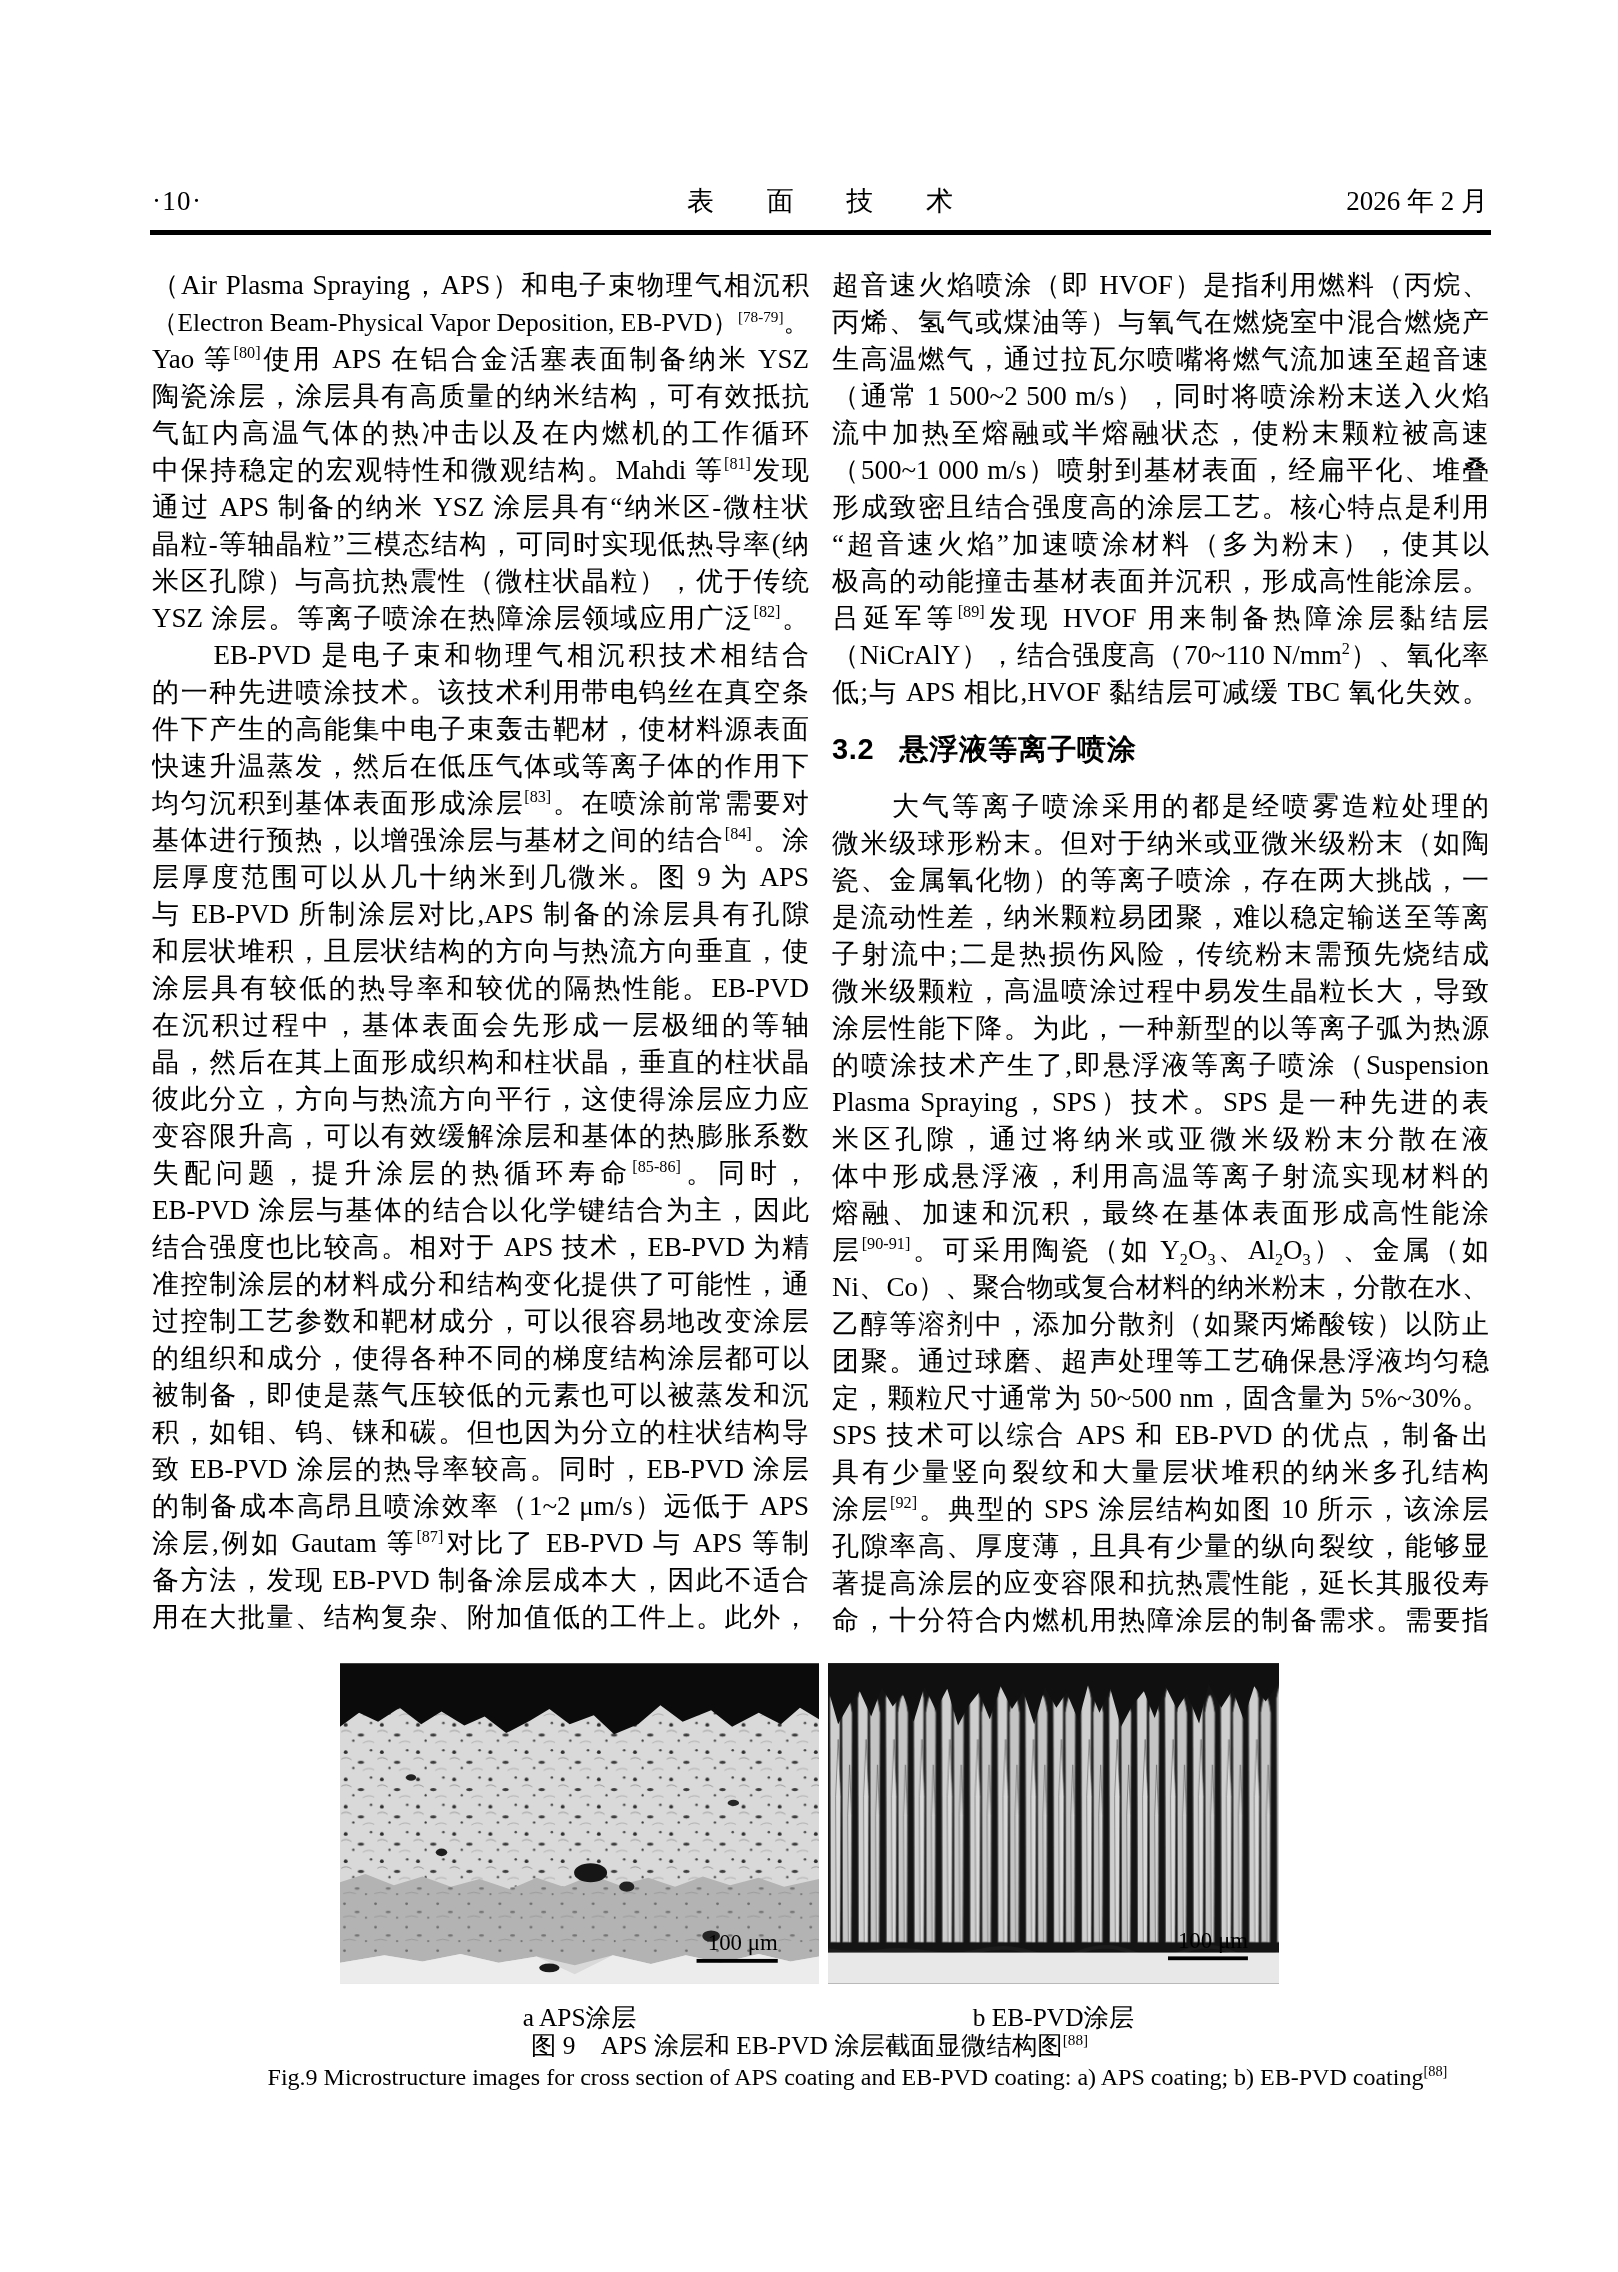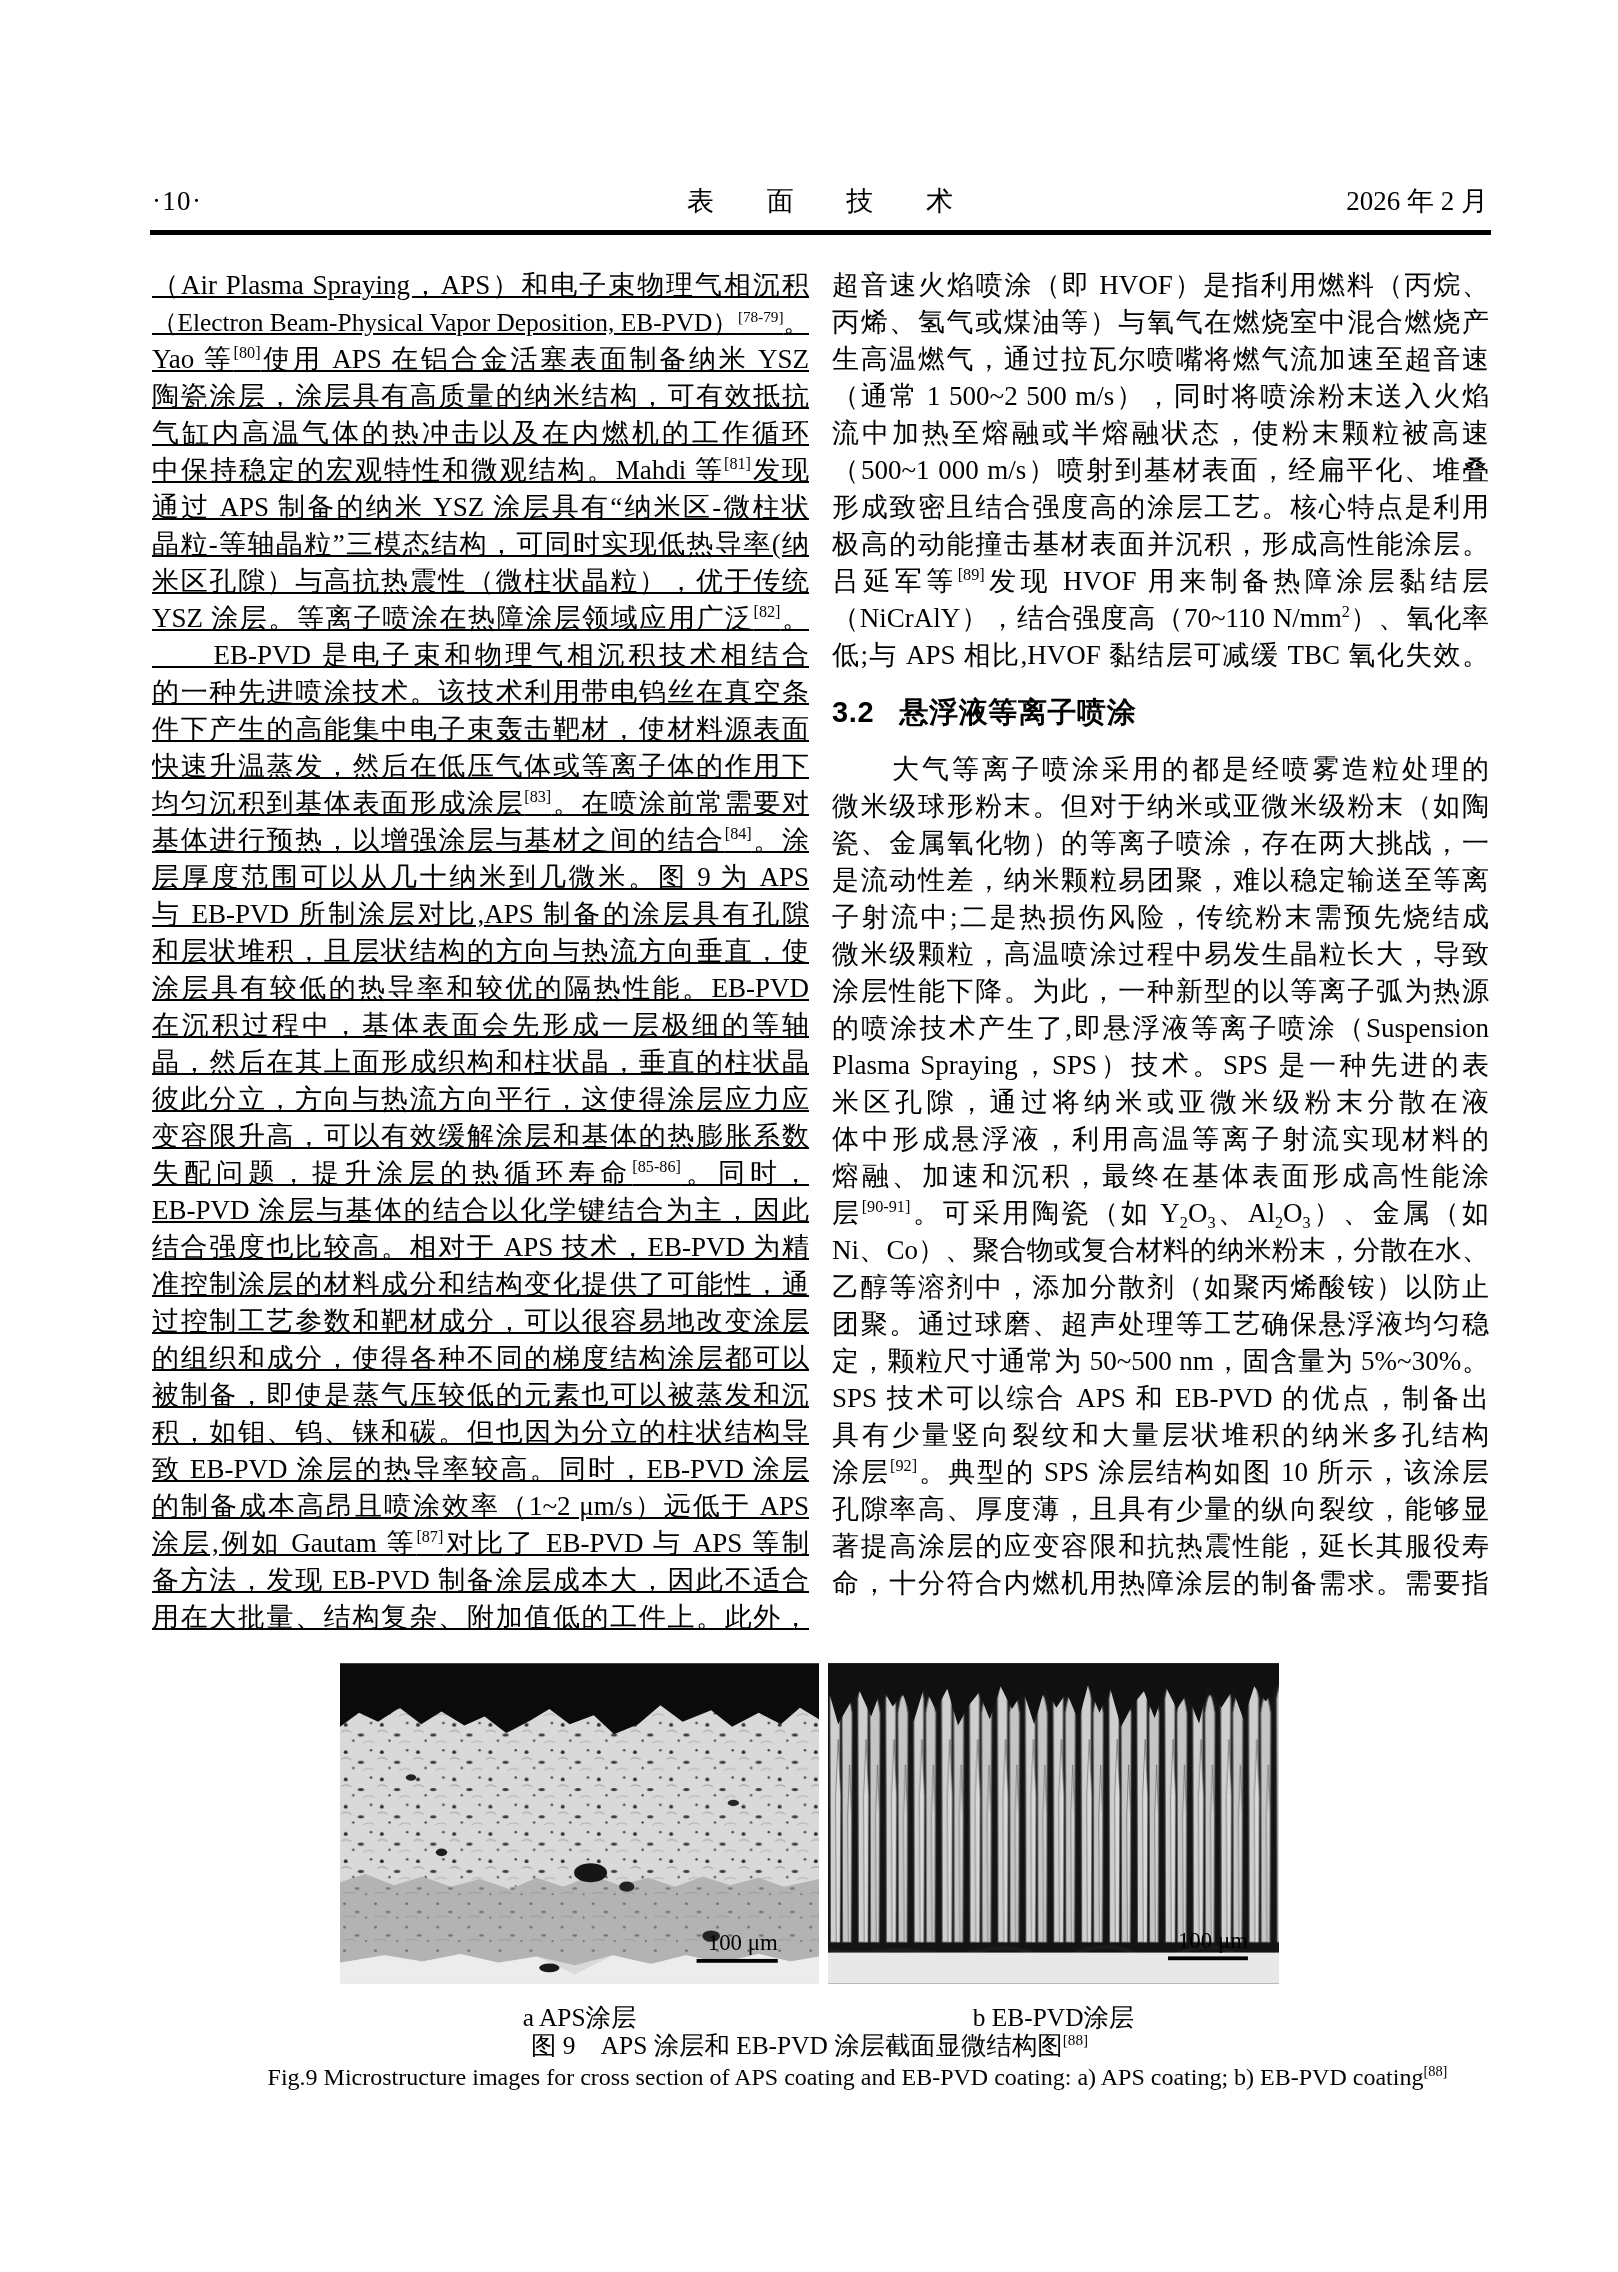--- a/index.html
+++ b/index.html
@@ -10,21 +10,21 @@
   
   .hdr{position:absolute;left:152px;top:183px;width:1336px;display:flex;
        align-items:baseline;font-size:27px;}
   .hdr-page{width:267px;text-align:left;letter-spacing:1.3px;}
   .hdr-journal{flex:1;text-align:center;letter-spacing:0.85em;text-indent:0.85em;font-family:Liberation Serif, serif;}
   .hdr-date{width:267px;text-align:right;}
   .hdr-rule{position:absolute;left:150px;top:230px;width:1341px;height:5.1px;background:#000;}
 
   
   .col{position:absolute;top:267px;width:657px;}
-  .col-left{left:152px;text-decoration:underline;}
+  .col-left{left:152px;}
   .col-right{left:832px;}
   .tline{height:37px;line-height:37px;font-size:27px;
          text-align:justify;text-align-last:justify;overflow:hidden;}
   sup{font-size:0.60em;line-height:0;vertical-align:super;}
   sub{font-size:0.60em;line-height:0;vertical-align:sub;}
 
   .section-heading{height:77px;display:flex;align-items:center;
        font-family:"Liberation Sans","DejaVu Sans",sans-serif;
        font-weight:bold;font-size:29px;letter-spacing:0.6px;}
   .section-heading .sh-num{margin-right:25.4px;}
@@ -94,20 +94,21 @@
 
   <div class="col col-right">
     <div>
         <div class="tline">超音速火焰喷涂（即 HVOF）是指利用燃料（丙烷、</div>
         <div class="tline">丙烯、氢气或煤油等）与氧气在燃烧室中混合燃烧产</div>
         <div class="tline">生高温燃气，通过拉瓦尔喷嘴将燃气流加速至超音速</div>
         <div class="tline">（通常 1 500~2 500 m/s），同时将喷涂粉末送入火焰</div>
         <div class="tline">流中加热至熔融或半熔融状态，使粉末颗粒被高速</div>
         <div class="tline">（500~1 000 m/s）喷射到基材表面，经扁平化、堆叠</div>
         <div class="tline">形成致密且结合强度高的涂层工艺。核心特点是利用</div>
+        <div class="tline">“超音速火焰”加速喷涂材料（多为粉末），使其以</div>
         <div class="tline">极高的动能撞击基材表面并沉积，形成高性能涂层。</div>
         <div class="tline">吕延军等<sup>[89]</sup>发现 HVOF 用来制备热障涂层黏结层</div>
         <div class="tline">（NiCrAlY），结合强度高（70~110 N/mm<sup>2</sup>）、氧化率</div>
         <div class="tline">低;与 APS 相比,HVOF 黏结层可减缓 TBC 氧化失效。</div>
       </div>
     <div class="section-heading">
       <span class="sh-num">3.2</span>
       <span class="sh-title">悬浮液等离子喷涂</span>
     </div>
     <div>

